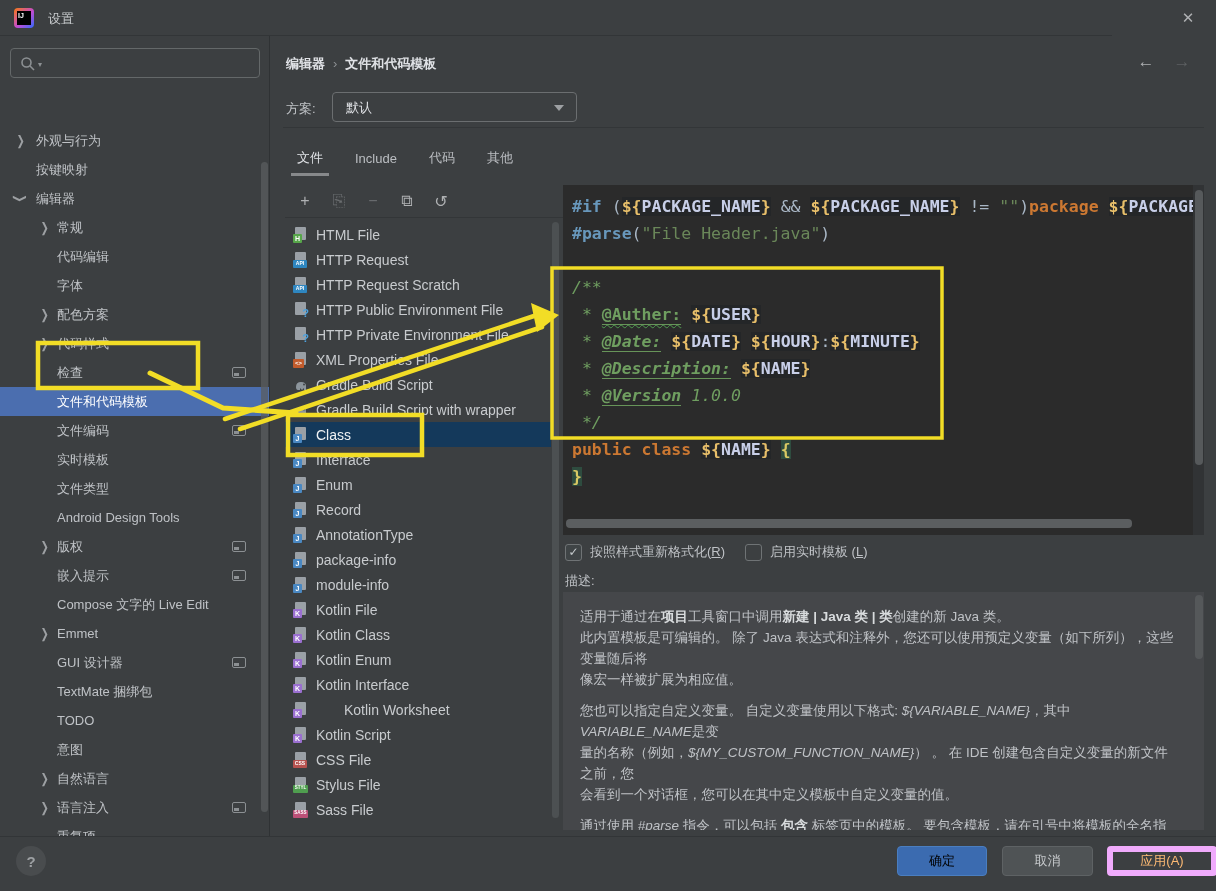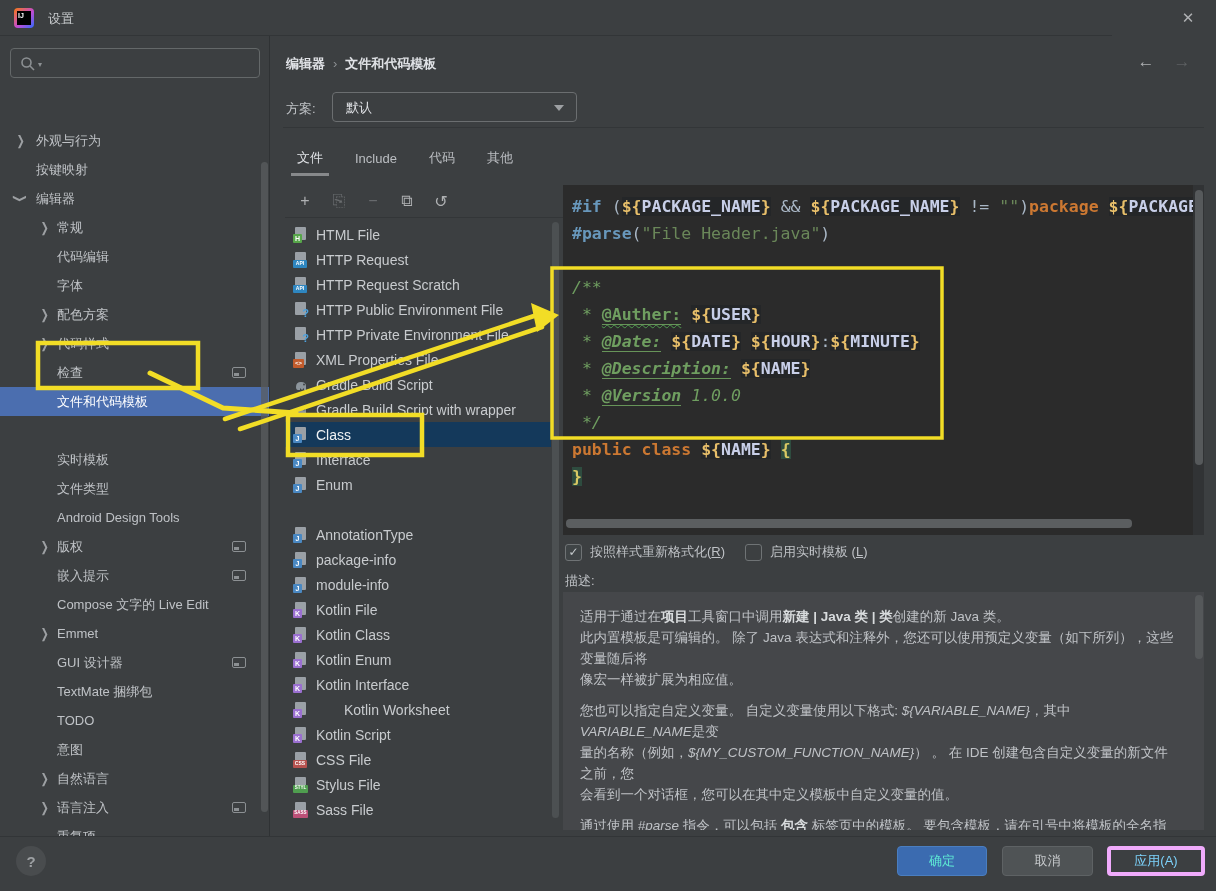--- a/index.html
+++ b/index.html
@@ -30,23 +30,23 @@
   .nav-label{position:absolute;white-space:nowrap;}
   .panel-ico{position:absolute;left:232px;width:14px;height:11px;border:1.5px solid #8c9093;border-radius:2px;}
   .panel-ico i{position:absolute;left:1px;bottom:1px;width:5px;height:3px;background:#8c9093;}
   .sb-scroll{left:261px;top:126px;width:7px;height:650px;background:#595d5f;border-radius:4px;opacity:.75;}
 
   
   .botbar{left:0;top:836px;width:1216px;height:55px;background:#3c3f41;border-top:1px solid #323537;}
   .help{left:16px;top:846px;width:30px;height:30px;border-radius:50%;background:#494c4e;color:#9da0a3;
         font-size:15px;font-weight:bold;display:flex;align-items:center;justify-content:center;cursor:pointer;}
   .btn{position:absolute;top:846px;height:30px;border-radius:4px;font-size:13px;display:flex;align-items:center;justify-content:center;cursor:pointer;}
-  .btn-ok{left:897px;width:90px;background:#3b6bb0;border:1px solid #4a7ec0;color:#5eead4;}
+  .btn-ok{left:897px;width:90px;background:#3b6bb0;border:1px solid #4a7ec0;color:#000000;}
   .btn-cancel{left:1002px;width:91px;background:#4f5355;border:1px solid #5e6264;color:#c8cbce;}
-  .btn-apply{left:1107px;width:98px;background:transparent;border:4px solid #f0abfc;color:#7dd3fc;}
+  .btn-apply{left:1107px;width:110px;background:transparent;border:6px solid #f0abfc;color:#fdba74;}
 
   
   .crumbs{left:286px;top:55px;font-size:13px;font-weight:bold;color:#dfe1e5;}
   .crumb-sep{color:#8c9093;font-weight:normal;padding:0 8px;}
   .hist{top:52px;width:24px;height:20px;font-size:17px;display:flex;align-items:center;justify-content:center;}
   .hist.back{left:1134px;color:#afb1b3;}
   .hist.fwd{left:1170px;color:#5d6062;}
   .scheme-label{left:286px;top:100px;font-size:13px;color:#bfc2c6;}
   .combo{left:332px;top:92px;width:245px;height:30px;border:1px solid #6b6e70;border-radius:4px;background:#3c3f41;cursor:pointer;}
   .combo .val{position:absolute;left:13px;top:6px;font-size:13px;color:#dfe1e5;}
@@ -159,20 +159,26 @@
         </div>
         <div class="nav-item" style="top: 322px;">
           <span class="nav-label" style="left: 57px;">检查</span>
           <span class="panel-ico" style="top: 9px;">
             <i></i>
           </span>
         </div>
         <div class="nav-item sel" style="top: 351px;">
           <span class="nav-label" style="left: 57px;">文件和代码模板</span>
         </div>
+        <div class="nav-item" style="top: 380px;">
+          <span class="nav-label" style="left: 57px;">文件编码</span>
+          <span class="panel-ico" style="top: 9px;">
+            <i></i>
+          </span>
+        </div>
         <div class="nav-item" style="top: 409px;">
           <span class="nav-label" style="left: 57px;">实时模板</span>
         </div>
         <div class="nav-item" style="top: 438px;">
           <span class="nav-label" style="left: 57px;">文件类型</span>
         </div>
         <div class="nav-item" style="top: 467px;">
           <span class="nav-label" style="left: 57px;">Android Design Tools</span>
         </div>
         <div class="nav-item" style="top: 496px;">
@@ -327,20 +333,27 @@
           </span>
           <span>Interface</span>
         </div>
         <div class="tpl-row" style="top: 251px;">
           <span class="tpl-ico">
             <span class="doc"></span>
             <span class="badge" style="background:#4a88c2;width:9px;height:9px;left:0px;top:7px;font-size:7px">J</span>
           </span>
           <span>Enum</span>
         </div>
+        <div class="tpl-row" style="top: 276px;">
+          <span class="tpl-ico">
+            <span class="doc"></span>
+            <span class="badge" style="background:#4a88c2;width:9px;height:9px;left:0px;top:7px;font-size:7px">J</span>
+          </span>
+          <span>Record</span>
+        </div>
         <div class="tpl-row" style="top: 301px;">
           <span class="tpl-ico">
             <span class="doc"></span>
             <span class="badge" style="background:#4a88c2;width:9px;height:9px;left:0px;top:7px;font-size:7px">J</span>
           </span>
           <span>AnnotationType</span>
         </div>
         <div class="tpl-row" style="top: 326px;">
           <span class="tpl-ico">
             <span class="doc"></span>

